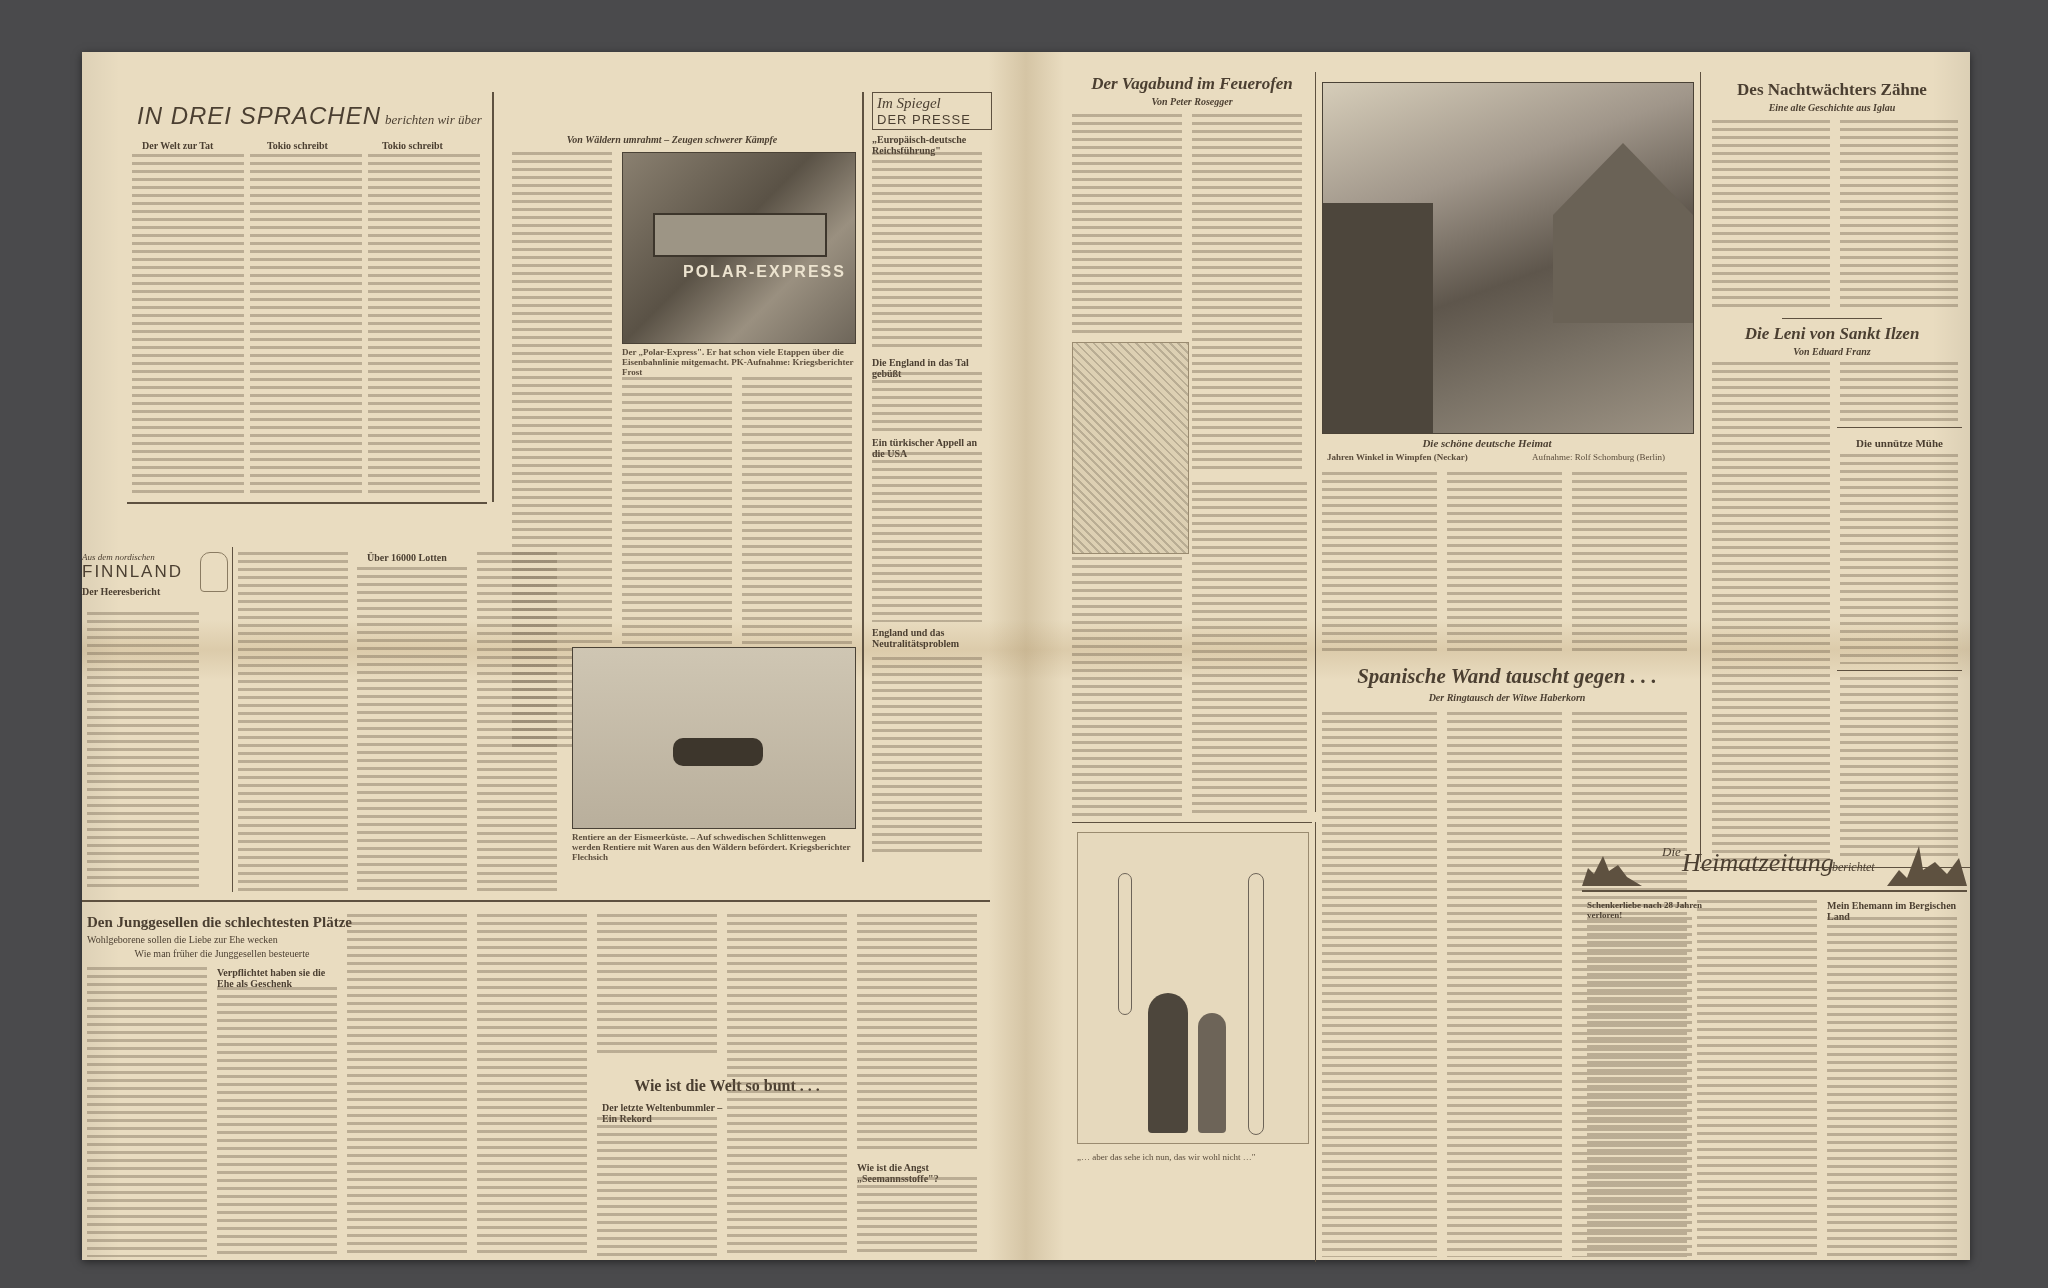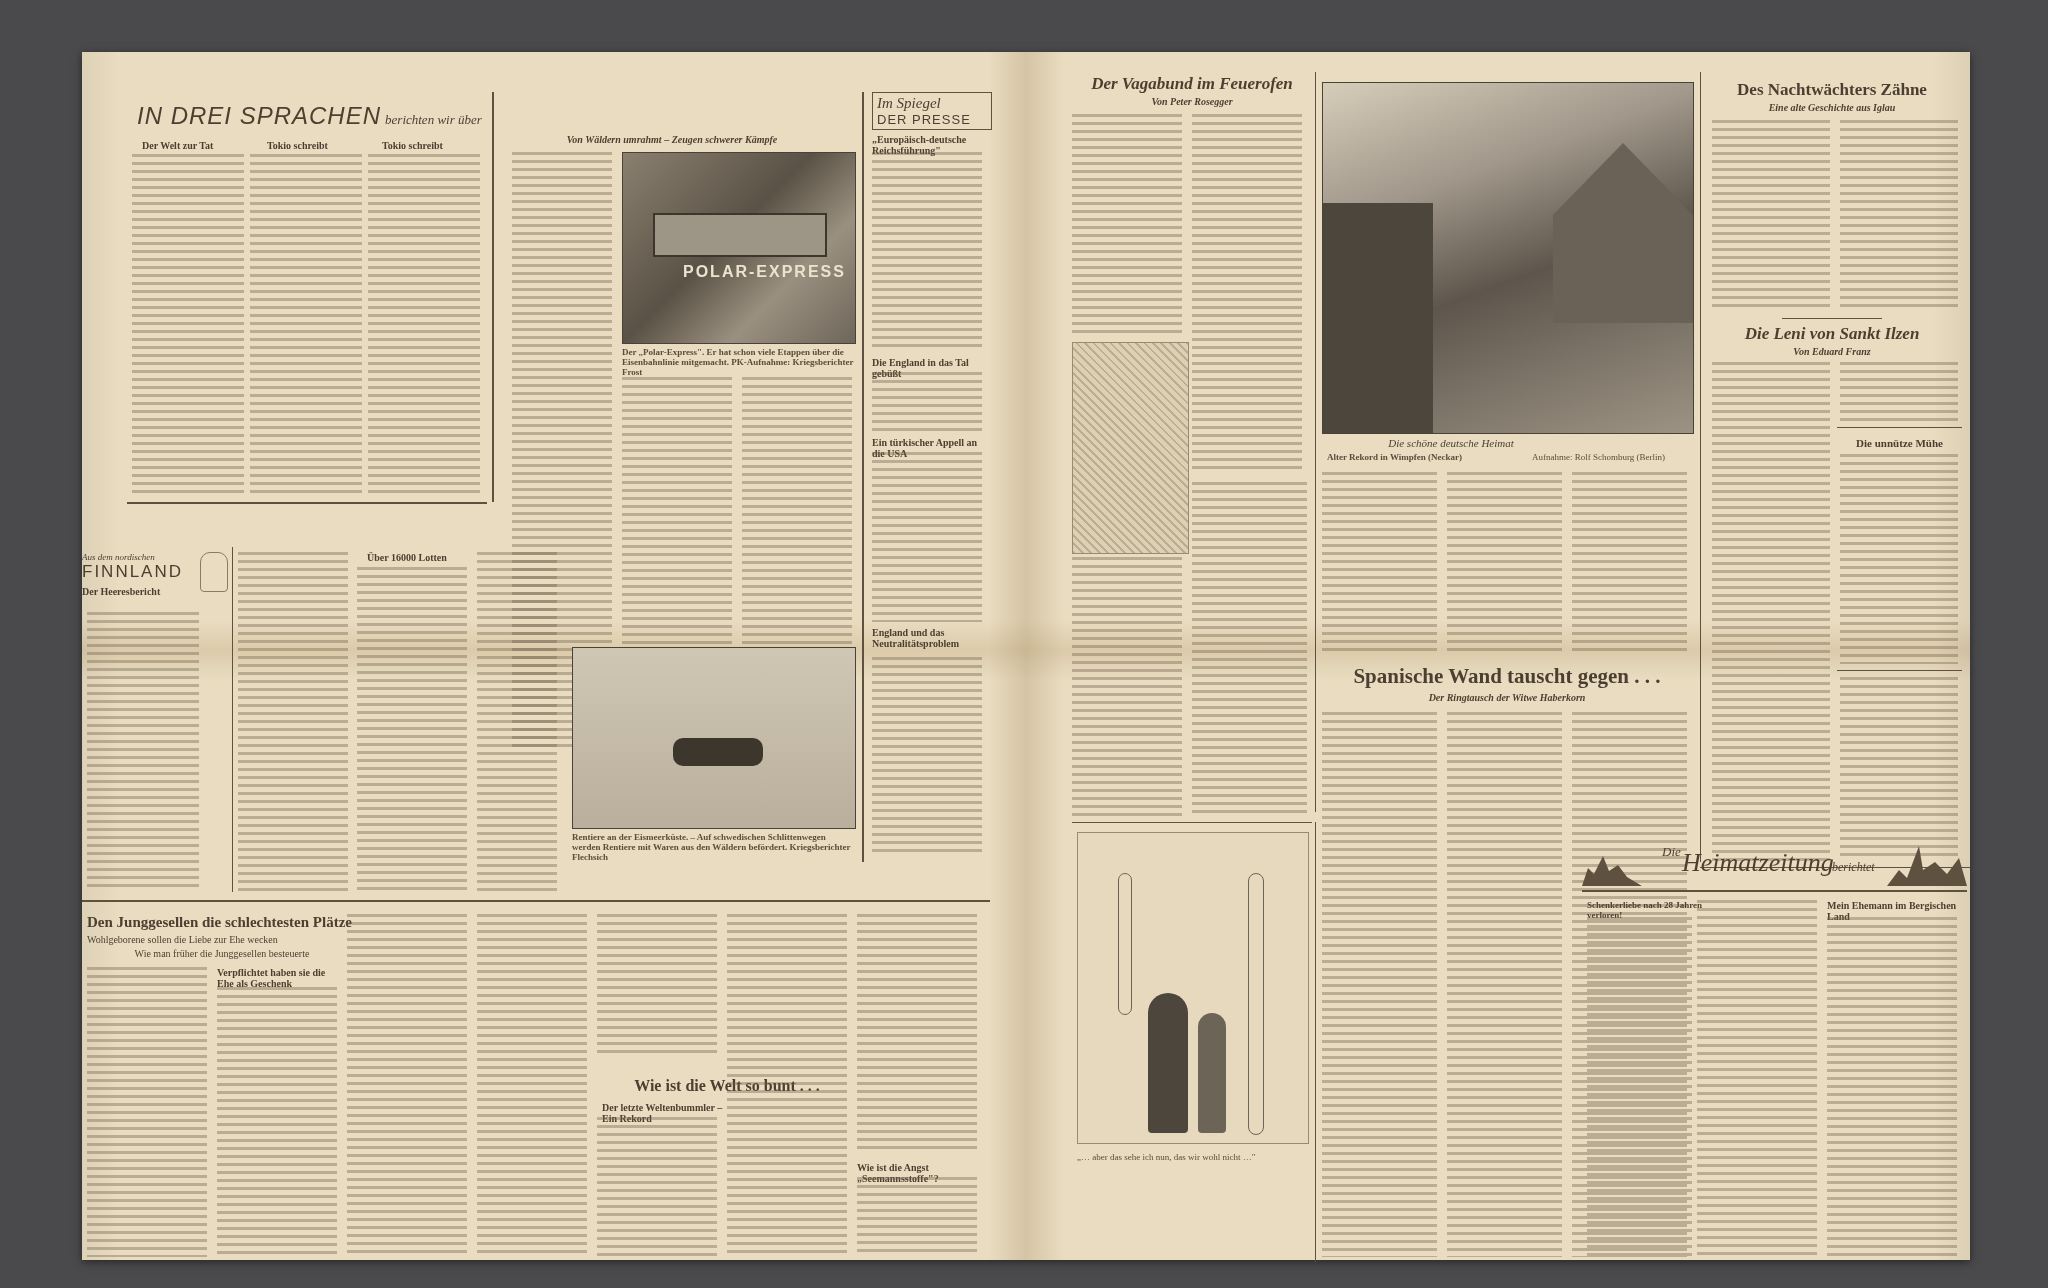--- a/index.html
+++ b/index.html
@@ -104,22 +104,22 @@
   <div class="col" style="left:1110px;top:62px;width:110px;height:360px;"></div>
   <div class="drawing" style="left:990px;top:290px;width:115px;height:210px;"></div>
   <div class="col" style="left:990px;top:505px;width:110px;height:260px;"></div>
   <div class="col" style="left:1110px;top:430px;width:115px;height:335px;"></div>
   <div class="vrule" style="left:1233px;top:20px;height:740px;width:1px;"></div>
 
   <div class="photo" style="left:1240px;top:30px;width:370px;height:350px;background:linear-gradient(160deg,#d6cdb9 0,#a0968a 30%,#5e564c 55%,#7a7266 75%,#9d9384);">
     <div class="abs" style="left:0;top:120px;width:110px;height:230px;background:#4d463c;"></div>
     <div class="abs" style="left:230px;top:60px;width:140px;height:180px;background:#6a6256;clip-path:polygon(50% 0,100% 40%,100% 100%,0 100%,0 40%);"></div>
   </div>
-  <div class="abs" style="left:1184px;top:385px;width:370px;text-align:center;font-size:11px;font-style:italic;font-weight:normal;color:#4b3f31;">Die schöne deutsche Heimat</div>
-  <div class="abs caption" style="left:1245px;top:400px;">Alter Rekord in Wimpfen (Neckar)</div>
+  <div class="abs" style="left:1220px;top:385px;width:370px;text-align:center;font-size:11px;font-style:italic;font-weight:bold;color:#4b3f31;">Die schöne deutsche Heimat</div>
+  <div class="abs caption" style="left:1245px;top:400px;">Jahren Winkel in Wimpfen (Neckar)</div>
   <div class="abs caption" style="left:1450px;top:400px;font-weight:normal;">Aufnahme: Rolf Schomburg (Berlin)</div>
   <div class="col" style="left:1240px;top:420px;width:115px;height:180px;"></div>
   <div class="col" style="left:1365px;top:420px;width:115px;height:180px;"></div>
   <div class="col" style="left:1490px;top:420px;width:115px;height:180px;"></div>
   <div class="vrule" style="left:1618px;top:20px;height:790px;width:1px;"></div>
 
   <h2 class="abs" style="left:1625px;top:28px;width:250px;font-size:17px;text-align:center;">Des Nachtwächters Zähne</h2>
   <div class="abs byline" style="left:1625px;top:50px;width:250px;">Eine alte Geschichte aus Iglau</div>
   <div class="col" style="left:1630px;top:68px;width:118px;height:190px;"></div>
   <div class="col" style="left:1758px;top:68px;width:118px;height:190px;"></div>
@@ -129,21 +129,21 @@
   <div class="abs byline" style="left:1625px;top:294px;width:250px;">Von Eduard Franz</div>
   <div class="col" style="left:1630px;top:310px;width:118px;height:500px;"></div>
   <div class="col" style="left:1758px;top:310px;width:118px;height:60px;"></div>
   <div class="hrule" style="left:1755px;top:375px;width:125px;height:1px;"></div>
 
   <h3 class="abs" style="left:1755px;top:385px;width:125px;font-size:11px;text-align:center;">Die unnütze Mühe</h3>
   <div class="col" style="left:1758px;top:402px;width:118px;height:210px;"></div>
   <div class="hrule" style="left:1755px;top:618px;width:125px;height:1px;"></div>
   <div class="col" style="left:1758px;top:625px;width:118px;height:180px;"></div>
 
-  <h2 class="abs" style="left:1240px;top:612px;width:370px;font-size:21px;text-align:center;">Spanische Wand tauscht gegen . . .</h2>
+  <h2 class="abs" style="left:1240px;top:612px;width:370px;font-size:21px;font-style:italic;text-align:center;">Spanische Wand tauscht gegen . . .</h2>
   <div class="abs byline" style="left:1240px;top:640px;width:370px;">Der Ringtausch der Witwe Haberkorn</div>
   <div class="col" style="left:1240px;top:660px;width:115px;height:545px;"></div>
   <div class="col" style="left:1365px;top:660px;width:115px;height:545px;"></div>
   <div class="col" style="left:1490px;top:660px;width:115px;height:545px;"></div>
 
   <div class="hrule" style="left:990px;top:770px;width:240px;height:1px;"></div>
   <div class="drawing" style="left:995px;top:780px;width:230px;height:310px;background:#e6d9bd;">
     <div class="abs" style="left:70px;top:160px;width:40px;height:140px;background:#4d463c;border-radius:20px 20px 4px 4px;"></div>
     <div class="abs" style="left:120px;top:180px;width:28px;height:120px;background:#6d6458;border-radius:14px 14px 4px 4px;"></div>
     <div class="abs" style="left:170px;top:40px;width:14px;height:260px;border:1px solid #6d6458;border-radius:8px;"></div>

